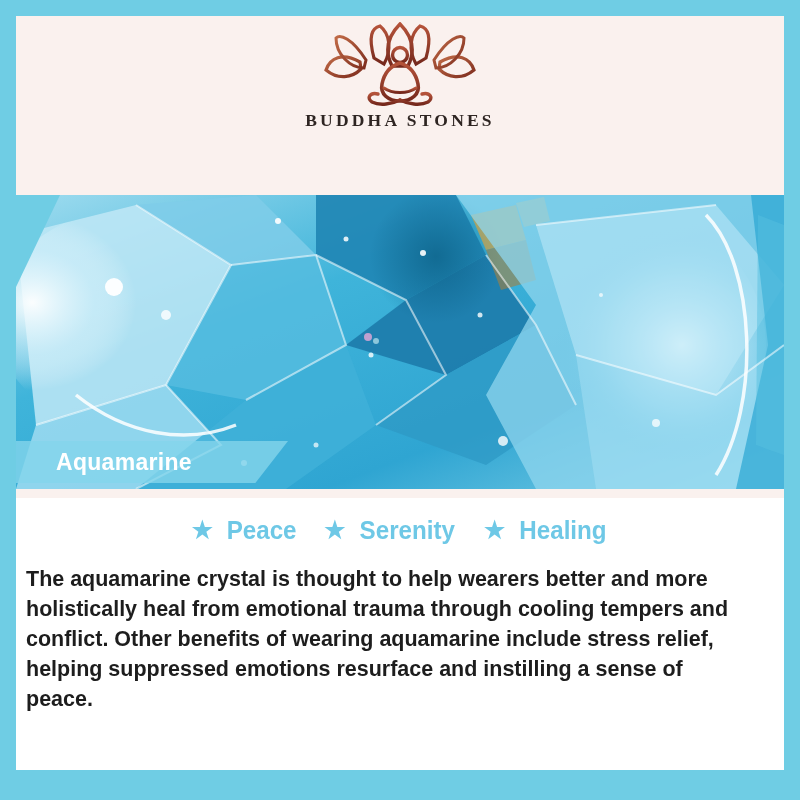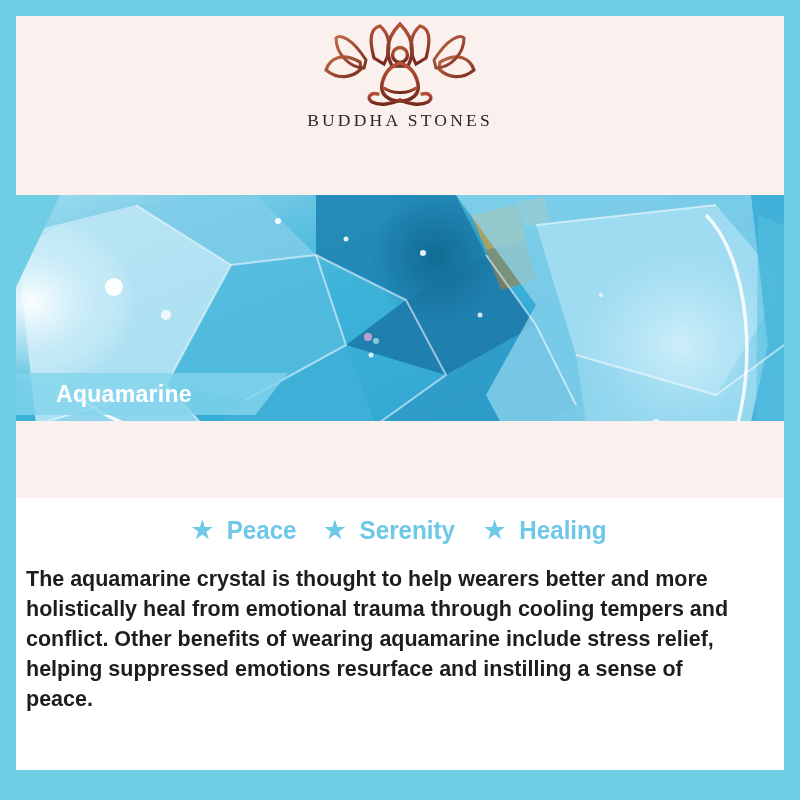--- a/index.html
+++ b/index.html
@@ -32,21 +32,21 @@
     position:absolute;left:0;top:6px;width:768px;
     display:flex;flex-direction:column;align-items:center;
   }
   .logo-mark{width:172px;height:86px;display:block;}
   .logo-text{
     margin-top:2px;
     font-family:"Liberation Serif", serif;
     font-size:17.5px;
     letter-spacing:3.2px;
     color:#2e2522;
-    font-weight:400;
+    font-weight:700;
   }
   
   .title-band{
     position:absolute;left:0;top:125px;width:768px;height:54px;
     background:#faf1ee;
   }
   .title-box{
     position:absolute;left:149px;top:2px;width:470px;height:50px;
     background:#fdfaf8;
   }
@@ -56,21 +56,21 @@
     font-family:"Liberation Sans Narrow","Liberation Sans",sans-serif;
     font-weight:700;
     font-size:35px;
     letter-spacing:.2px;
     color:#6fc7e8;
     transform:scaleX(.94);
     white-space:nowrap;
   }
   
   .photo{
-    position:absolute;left:0;top:179px;width:768px;height:226px;
+    position:absolute;left:0;top:179px;width:768px;height:294px;
     overflow:hidden;
     background:#3fb2d8;
   }
   .photo svg{display:block;width:768px;height:294px;}
   .corner-wedge{
     position:absolute;left:0;top:0;width:44px;height:92px;
     background:#6fcde4;
     clip-path:polygon(0 0,100% 0,0 100%);
   }
   

